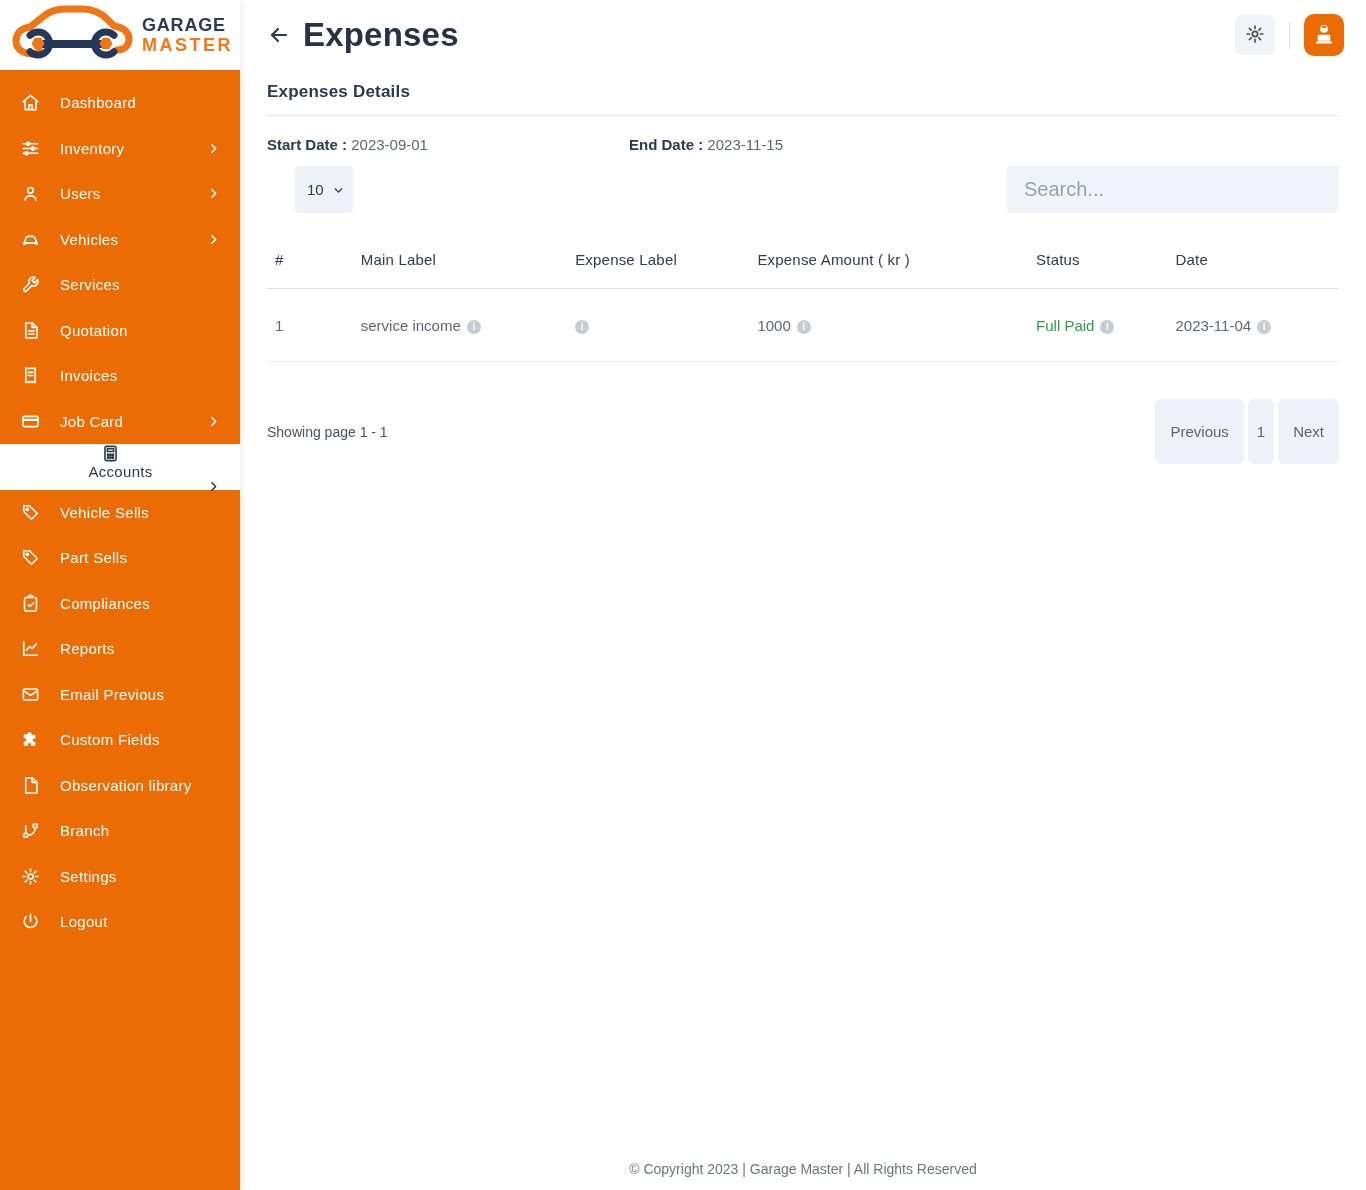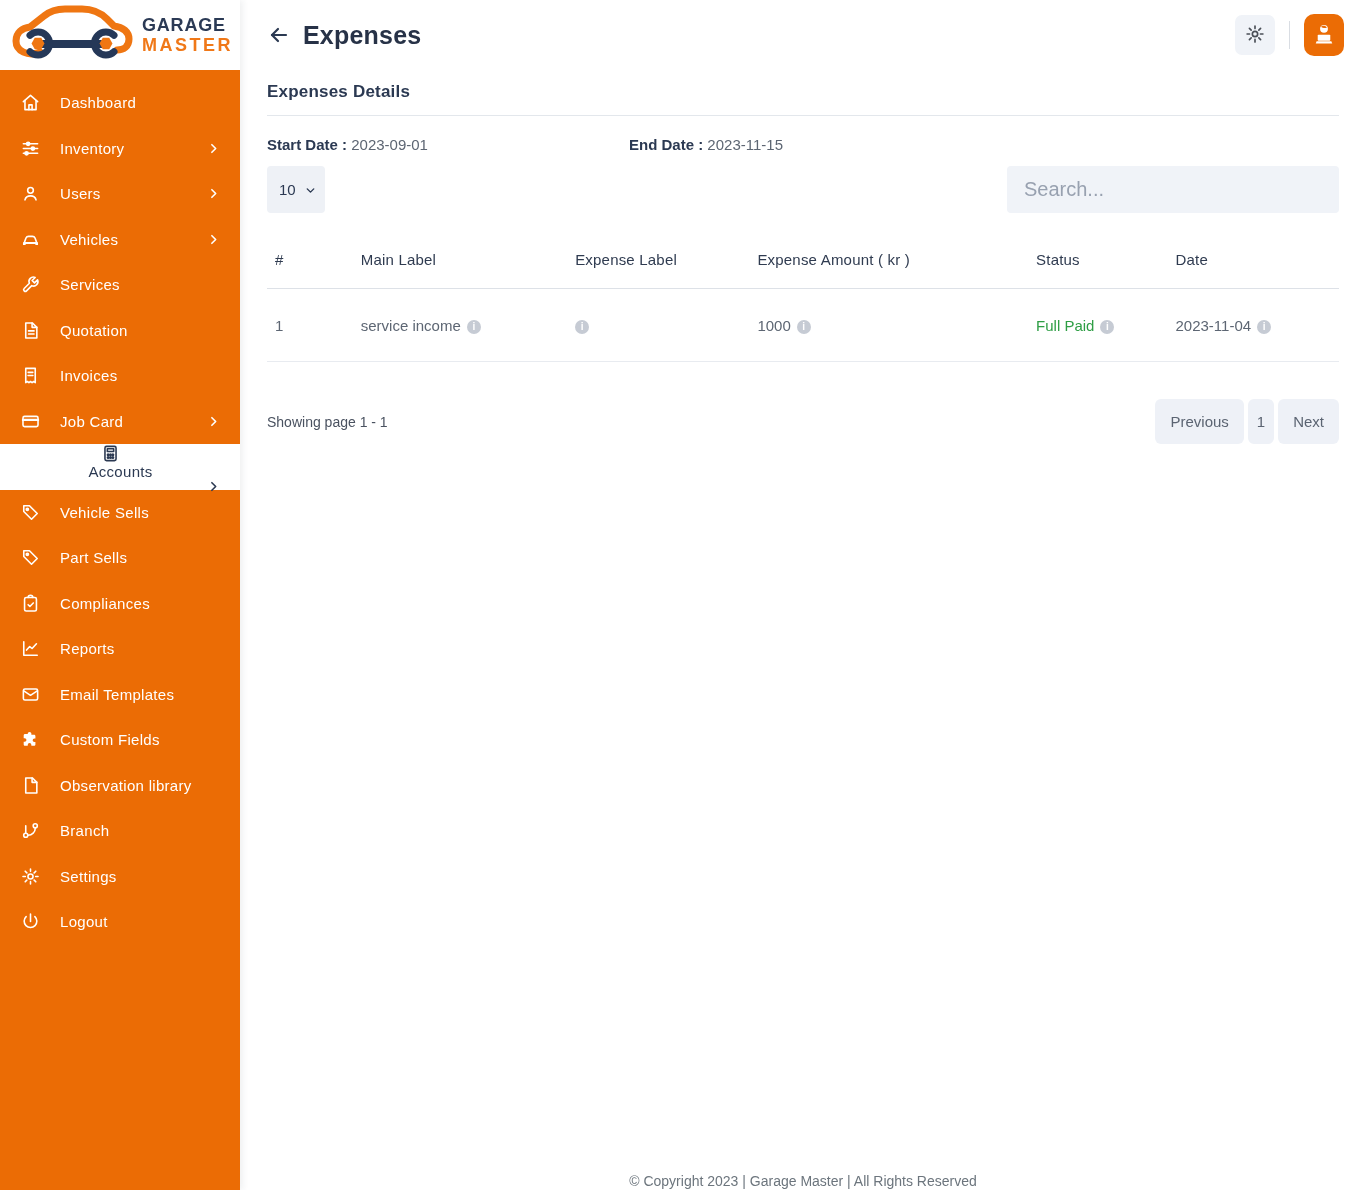--- a/index.html
+++ b/index.html
@@ -51,21 +51,21 @@
     margin-left: 240px; width: 1126px; min-height: 1190px;
     display: flex; flex-direction: column;
     background: #ffffff;
   }
   .app-header {
     height: 70px; display: flex; align-items: center;
     padding: 0 22px 0 27px; background: #ffffff;
   }
   .back-btn { display: inline-flex; cursor: pointer; margin-right: 12px; }
   .back-btn svg { width: 24px; height: 24px; }
-  .page-title { font-size: 25px; font-weight: 700; color: #273247; letter-spacing: .2px; }
+  .page-title { font-size: 33px; font-weight: 700; color: #273247; letter-spacing: .2px; }
   .header-right { margin-left: auto; display: flex; align-items: center; }
   .icon-btn {
     width: 40px; height: 40px; border: none; border-radius: 7px;
     background: #f0f3f8; display: inline-flex; align-items: center; justify-content: center;
     cursor: pointer; color: #4a4f57;
   }
   .icon-btn svg { width: 20px; height: 20px; }
   .hdr-divider { width: 1px; height: 28px; background: #d9dde3; margin: 0 14px; }
   .avatar-btn {
     width: 40px; height: 42px; border: none; border-radius: 10px;
@@ -82,21 +82,21 @@
   .date-item { width: 362px; }
   .date-label { font-weight: 700; color: #2B3952; }
   .date-value { color: #5d6673; }
 
   .controls-row { display: flex; justify-content: space-between; align-items: flex-start; margin-bottom: 30px; }
   .select-wrap { position: relative; display: inline-block; }
   .page-size {
     width: 58px; height: 47px; border: none; border-radius: 4px;
     background: #eef1f6; color: #2B3952; font-size: 15px;
     padding: 0 24px 0 12px; appearance: none; -webkit-appearance: none;
-    font-family: "Liberation Sans", sans-serif; cursor: pointer;
+    font-family: "Liberation Sans", sans-serif; cursor: pointer; margin-left: 28px;
   }
   .select-chevron { position: absolute; right: 8px; top: 17px; pointer-events: none; color: #2B3952; }
   .select-chevron svg { width: 13px; height: 13px; }
   .search-input {
     width: 332px; height: 47px; border: none; border-radius: 4px;
     background: #f0f3f8; padding: 0 17px; font-size: 20px; color: #39404c;
     font-family: "Liberation Sans", sans-serif; outline: none;
   }
   .search-input::placeholder { color: #98a1b0; }
 
@@ -115,26 +115,26 @@
     background: #c6cbd4; color: #ffffff; font-size: 10px; font-weight: 700;
     line-height: 14px; text-align: center; margin-left: 6px; vertical-align: 1px;
     cursor: pointer;
   }
 
   .table-footer-row { display: flex; justify-content: space-between; align-items: center; margin-top: 37px; }
   .showing-text { font-size: 14px; color: #4a5260; }
   .pagination { display: flex; gap: 4px; }
   .page-btn {
     border: none; border-radius: 6px; background: #eef1f7; color: #5b6472;
-    font-size: 15px; padding: 14px 15px; cursor: pointer;
+    font-size: 15px; padding: 24px 15px; cursor: pointer;
     font-family: "Liberation Sans", sans-serif;
   }
   .page-btn.current { padding: 9px 9px; }
 
-  .app-footer { margin-top: auto; text-align: center; }
+  .app-footer { margin-top: auto; padding-bottom: 12px; text-align: center; }
   .app-footer span { font-size: 14px; color: #6c757d; }
 </style>
 </head>
 <body>
 
 <aside class="sidebar">
   <div class="logo-area">
     <span>
       <svg width="128" height="58" viewBox="0 0 128 58">
         <path d="M32 48 C20 53 8 47 8 37 C8 29 14 24 22 23 L36 12 C42 7 49 5 57 5 L74 5 C84 5 92 8 99 15 L106 22 C115 23 121 28 121 35 C121 42 116 46 109 46" fill="none" stroke="#EF7612" stroke-width="7" stroke-linecap="round" stroke-linejoin="round"></path>
@@ -328,21 +328,21 @@
 
   </li>
 
   <li class="menu-item">
     <span class="mi-icon">
           <svg viewBox="0 0 24 24" fill="none" stroke="currentColor" stroke-width="2" stroke-linecap="round" stroke-linejoin="round">
             <rect x="3" y="5" width="18" height="14" rx="2"></rect>
             <path d="M3.5 7.5 12 13l8.5-5.5"></path>
           </svg>
         </span>
-    <span class="mi-label">Email Templates</span>
+    <span class="mi-label">Email Previous</span>
 
   </li>
 
   <li class="menu-item">
     <span class="mi-icon">
           <svg viewBox="0 0 24 24">
             <path fill="currentColor" d="M10.8 2.5c1.3 0 2.3 1 2.3 2.3V6h3.4c1 0 1.7.8 1.7 1.7v3h-1.2a2.3 2.3 0 1 0 0 4.6h1.2v3c0 1-.8 1.7-1.7 1.7h-3.4v-1.2a2.3 2.3 0 1 0-4.6 0V20H5.1c-1 0-1.7-.8-1.7-1.7v-3.4h1.2a2.3 2.3 0 1 0 0-4.6H3.4V6.9c0-1 .8-1.7 1.7-1.7h3.4V4.8c0-1.3 1-2.3 2.3-2.3z"></path>
           </svg>
         </span>
     <span class="mi-label">Custom Fields</span>

